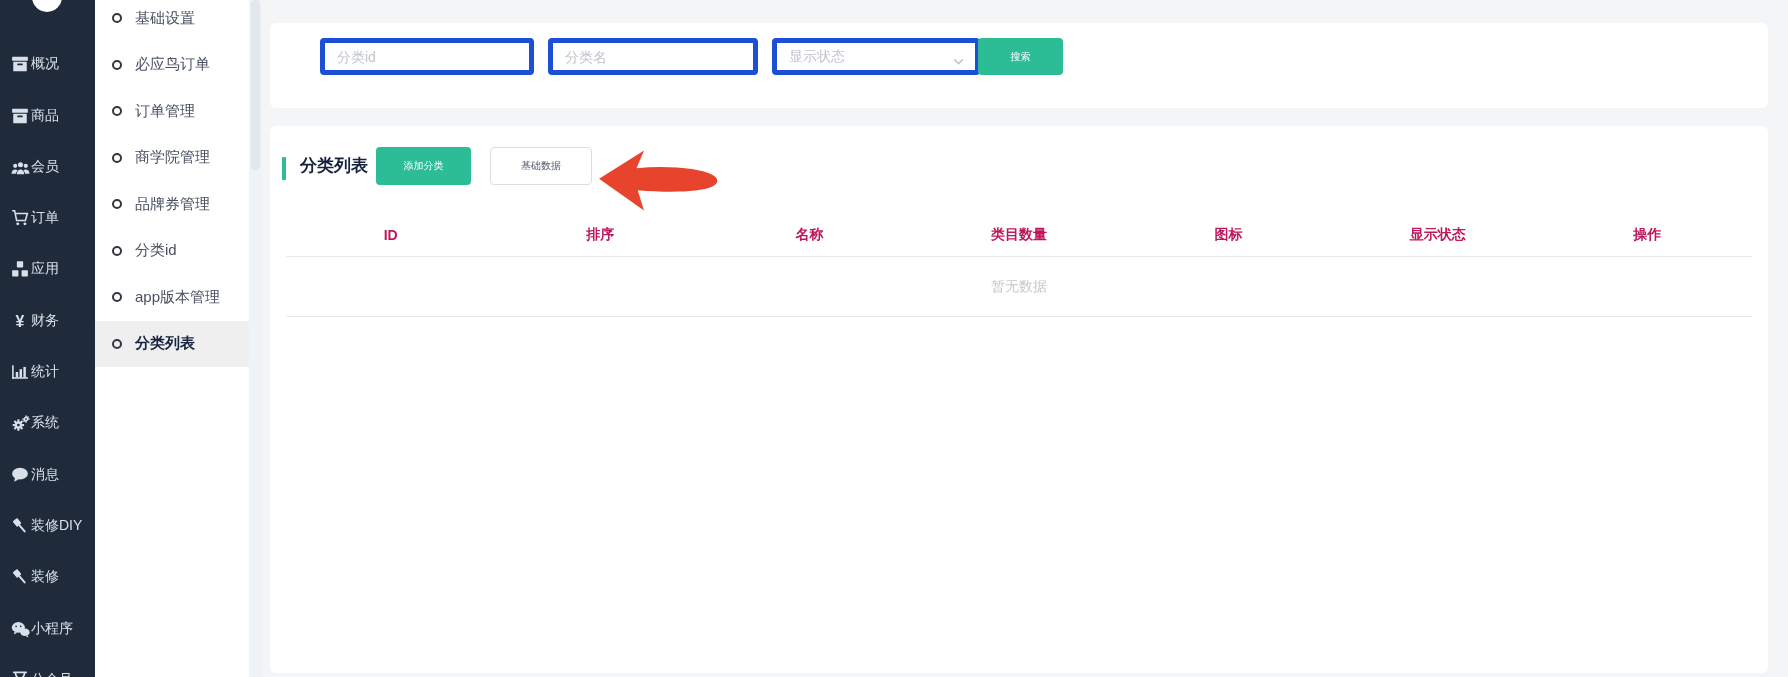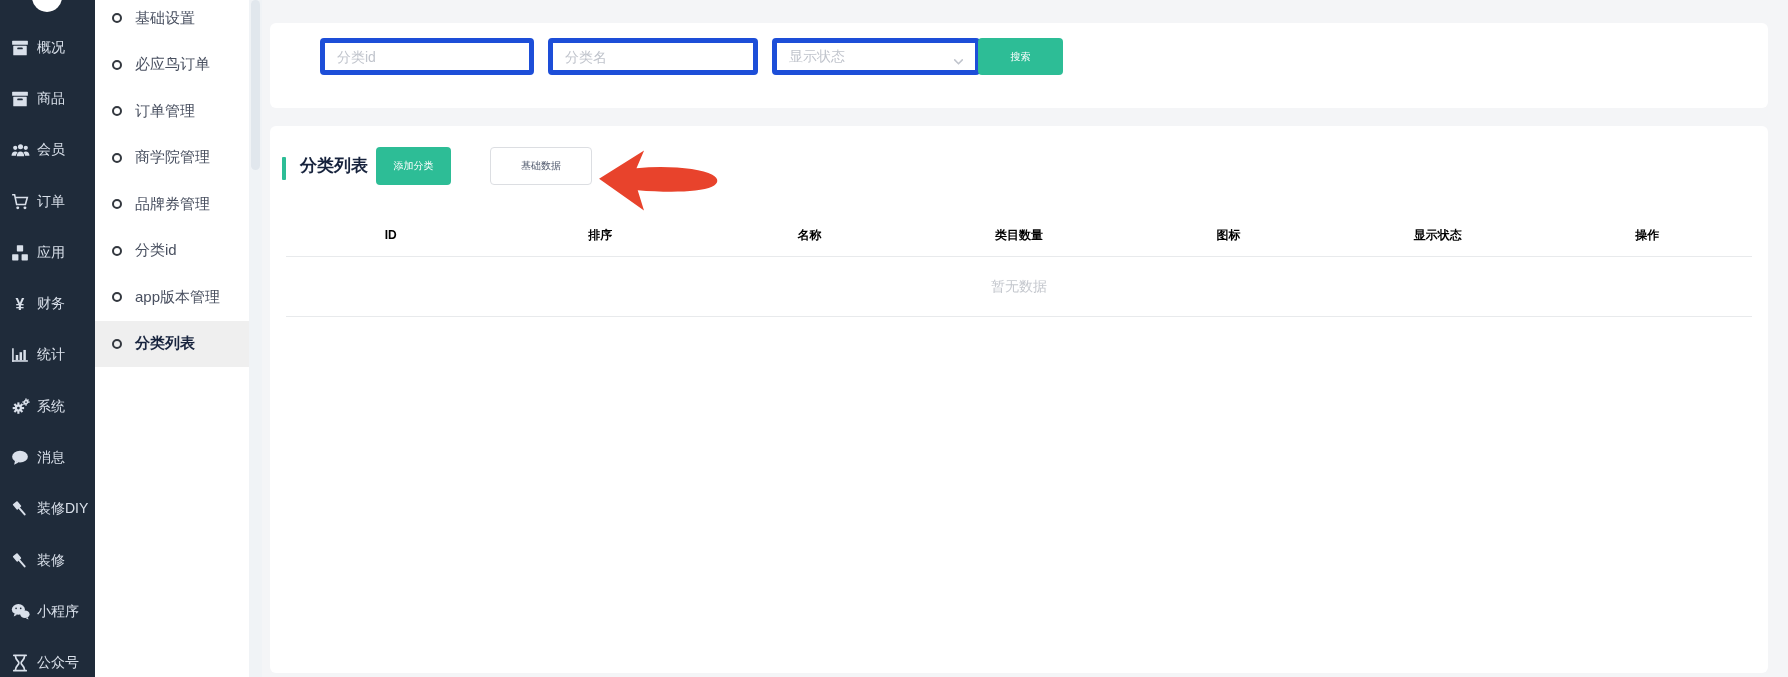--- a/index.html
+++ b/index.html
@@ -8,21 +8,21 @@
   body {
     position:relative; overflow:hidden;
     background:#f4f5f7;
     font-family:"Liberation Sans","DejaVu Sans",sans-serif;
   }
 
   
   .sidebar { position:absolute; left:0; top:0; width:95px; height:677px; background:var(--sidebar-bg); z-index:3; }
   .avatar  { position:absolute; left:32px; top:-18px; width:30px; height:30px; border-radius:50%; background:#fff; }
   .nav { position:absolute; top:22px; left:0; right:0; }
-  .nav-item { height:51.3px; display:flex; align-items:center; padding-left:10px; gap:7px;
+  .nav-item { height:51.3px; display:flex; align-items:flex-end; padding-left:10px; gap:1px;
               color:#d9e0ea; font-size:14px; cursor:pointer; white-space:nowrap; }
   .nav-icon { width:20px; display:flex; justify-content:center; align-items:center; color:#d9e0ea; }
   .nav-icon svg { display:block; }
 
   
   .submenu { position:absolute; left:95px; top:0; width:154px; height:677px; background:#fff; z-index:2;
              box-shadow:1px 0 3px rgba(0,0,0,.04); overflow:hidden; }
   .sub-list { position:absolute; top:-5px; left:0; right:0; }
   .sub-item { height:46.5px; display:flex; align-items:center; padding-left:17px; gap:13px;
               color:#495060; font-size:15px; cursor:pointer; white-space:nowrap; }
@@ -50,29 +50,29 @@
   .filter-select .ph { color:#c0c4cc; }
   .filter-select .chev { position:absolute; right:10px; top:12px; }
   .btn { border:none; border-radius:4px; font-size:10px; font-family:inherit; cursor:pointer; }
   .btn-green { background:var(--accent); color:#fff; }
   .search-btn { position:absolute; left:708px; top:15px; width:85px; height:37px; }
 
   
   .green-bar { position:absolute; left:12px; top:31px; width:4px; height:23px; background:var(--accent); border-radius:1px; }
   .section-title { position:absolute; left:30px; top:21px; height:38px; line-height:38px;
                    font-size:17px; font-weight:bold; color:#17233d; }
-  .add-btn  { position:absolute; left:106px; top:21px; width:75px;  height:38px; }
+  .add-btn  { position:absolute; left:106px; top:21px; width:95px;  height:38px; }
   .base-btn { position:absolute; left:220px; top:21px; width:102px; height:38px; background:#fff;
               border:1px solid #dcdee2; color:#515a6e; }
 
   
   .thead { position:absolute; left:16px; right:16px; top:88px; height:43px; display:flex;
            border-bottom:1px solid var(--line); }
   .th { flex:1; display:flex; align-items:center; justify-content:center;
-        color:#000000; font-size:12px; font-weight:bold; }
+        color:#be185d; font-size:14px; font-weight:bold; }
   .empty-row { position:absolute; left:16px; right:16px; top:131px; height:60px;
                display:flex; align-items:center; justify-content:center;
                color:#c5c8ce; font-size:14px; border-bottom:1px solid var(--line); }
 
   
   .arrow-overlay { position:absolute; left:598px; top:149px; z-index:5; pointer-events:none; }
 </style>
 </head>
 <body>
 

